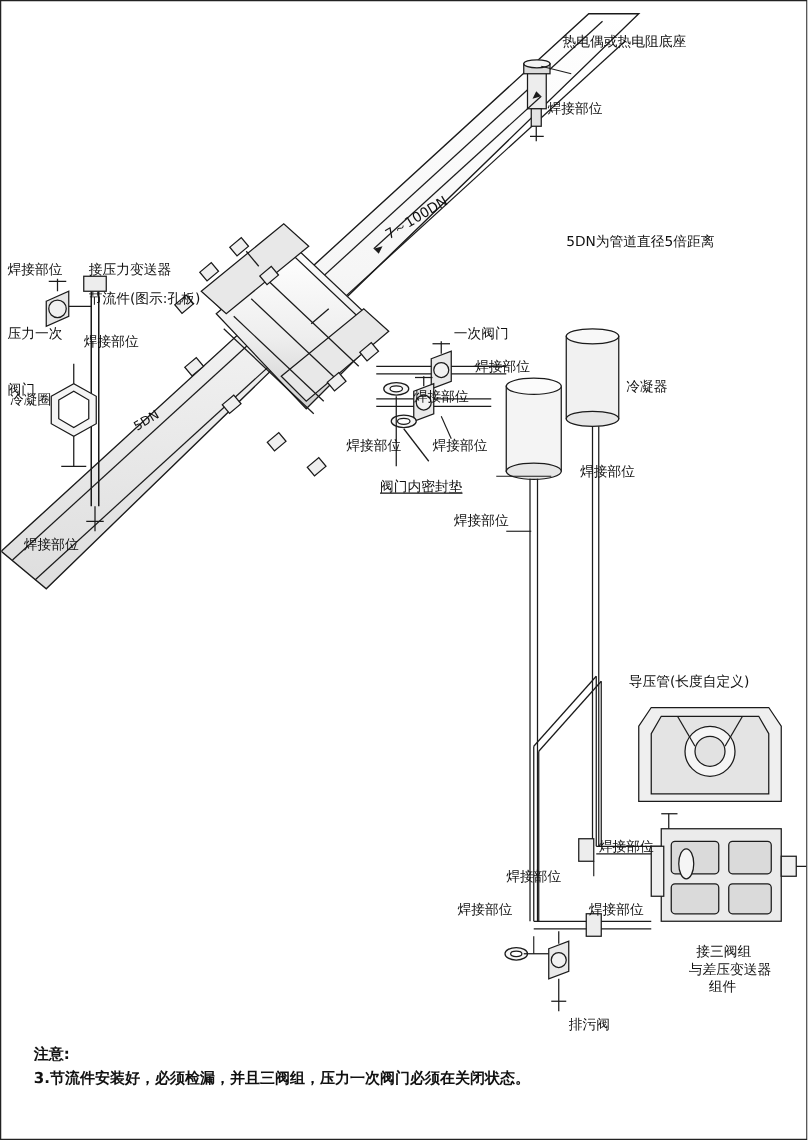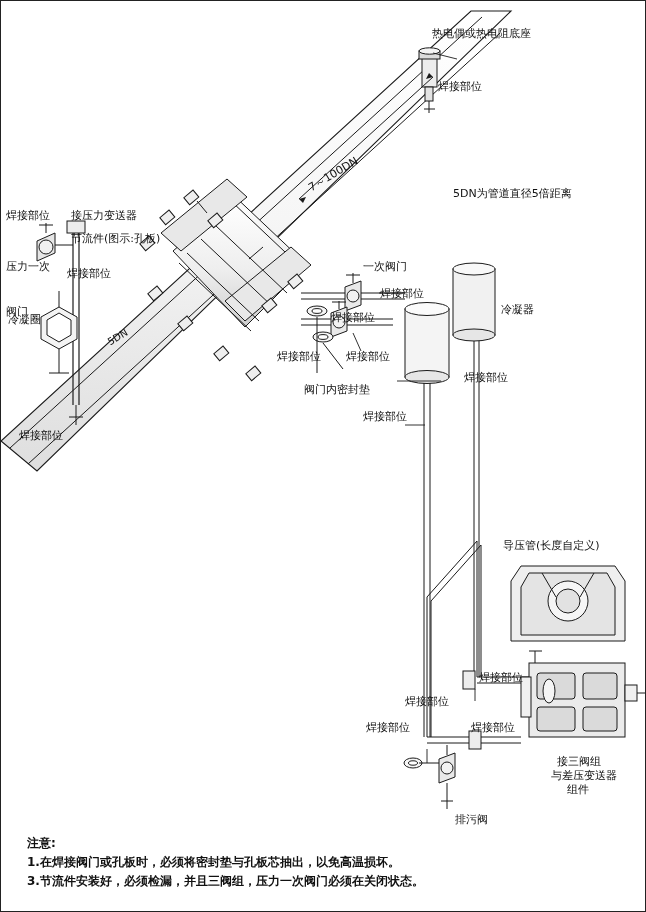--- a/index.html
+++ b/index.html
@@ -247,21 +247,21 @@
         <line x1="360" y1="350" x2="352" y2="332"></line>
         <line x1="396" y1="380" x2="440" y2="380"></line>
         <line x1="404" y1="424" x2="424" y2="424"></line>
         <line x1="474" y1="688" x2="474" y2="700"></line>
         <line x1="426" y1="748" x2="426" y2="762"></line>
       </g>
     </g>
   </svg>
 
 
-  <div class="lbl" style="left:431px;top:26px;text-align:right;">热电偶或热电阻底座</div>
+  <div class="lbl" style="left:449px;top:26px;text-align:right;">热电偶或热电阻底座</div>
   <div class="lbl" style="left:437px;top:79px;">焊接部位</div>
 
   <div class="lbl rot-a" style="left:305px;top:182px;">7～100DN</div>
   <div class="lbl" style="left:452px;top:186px;">5DN为管道直径5倍距离</div>
 
   <div class="lbl" style="left:5px;top:208px;">焊接部位</div>
   <div class="lbl" style="left:70px;top:208px;">接压力变送器</div>
   <div class="lbl" style="left:70px;top:231px;">节流件(图示:孔板)</div>
 
   <div class="lbl" style="left:5px;top:259px;">压力一次</div>
@@ -270,37 +270,36 @@
 
   <div class="lbl" style="left:7px;top:312px;">冷凝圈</div>
   <div class="lbl small rot-a" style="left:104px;top:336px;">5DN</div>
   <div class="lbl" style="left:18px;top:428px;">焊接部位</div>
 
   <div class="lbl" style="left:362px;top:259px;text-align:right;">一次阀门</div>
   <div class="lbl" style="left:379px;top:286px;">焊接部位</div>
   <div class="lbl" style="left:330px;top:310px;">焊接部位</div>
   <div class="lbl" style="left:276px;top:349px;">焊接部位</div>
   <div class="lbl" style="left:345px;top:349px;">焊接部位</div>
-  <div class="lbl" style="left:303px;top:382px;">阀门内密封垫</div>
+  <div class="lbl" style="left:303px;top:382px;text-decoration:underline;">阀门内密封垫</div>
 
   <div class="lbl" style="left:500px;top:265px;margin-top:37px;">冷凝器</div>
   <div class="lbl" style="left:463px;top:370px;">焊接部位</div>
   <div class="lbl" style="left:362px;top:409px;">焊接部位</div>
 
   <div class="lbl" style="left:502px;top:494px;margin-top:44px;">导压管(长度自定义)</div>
 
   <div class="lbl" style="left:478px;top:670px;">焊接部位</div>
   <div class="lbl" style="left:404px;top:694px;">焊接部位</div>
   <div class="lbl" style="left:365px;top:720px;">焊接部位</div>
   <div class="lbl" style="left:470px;top:720px;">焊接部位</div>
   <div class="lbl" style="left:434px;top:812px;margin-left:20px;">排污阀</div>
 
   <div class="lbl" style="left:556px;top:754px;">接三阀组</div>
   <div class="lbl" style="left:550px;top:768px;">与差压变送器</div>
   <div class="lbl" style="left:566px;top:782px;">组件</div>
 
   <div class="notes">
     <div>注意:</div>
-    <div>1.在焊接阀门或孔板时，必须将密封垫与孔板芯抽出，以免高温损坏。</div>
     <div>3.节流件安装好，必须检漏，并且三阀组，压力一次阀门必须在关闭状态。</div>
   </div>
 
 </div>
 
 </body></html>

